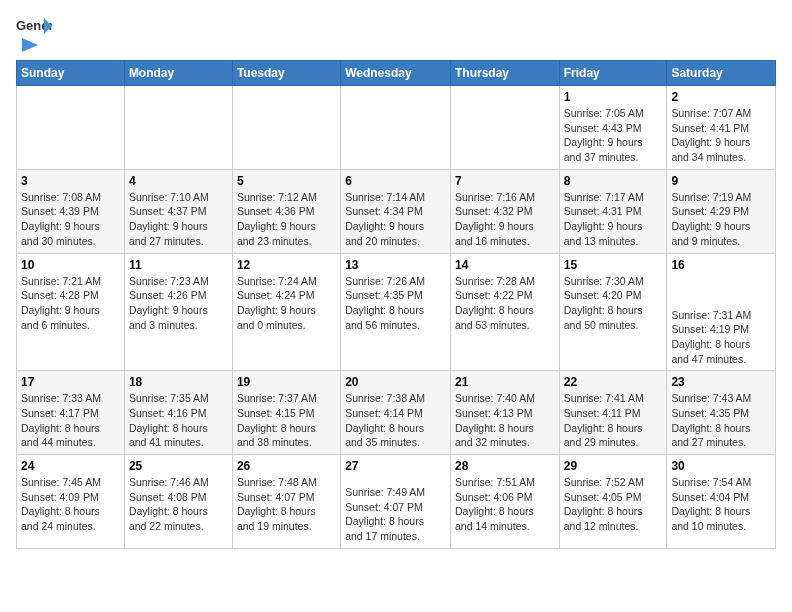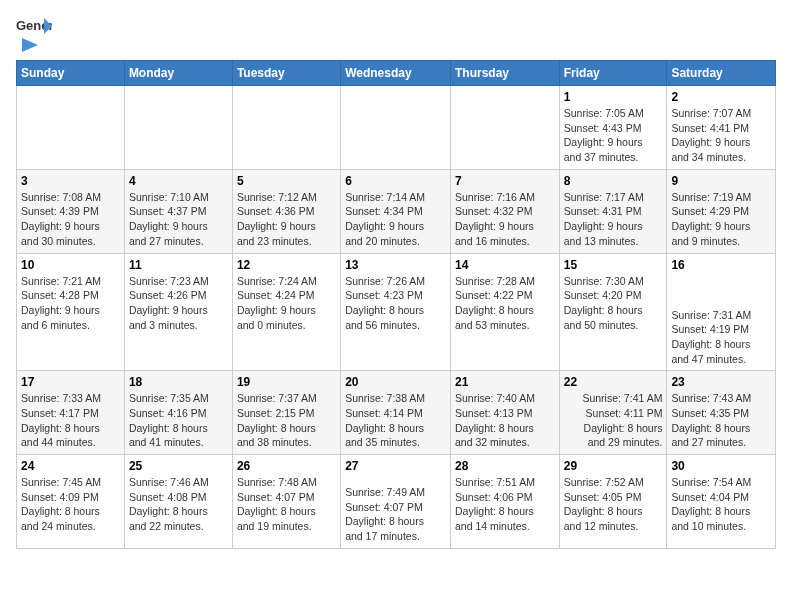--- a/index.html
+++ b/index.html
@@ -204,21 +204,21 @@
         <td>
           <span class="day-number">12</span>
           <div class="day-info" style="white-space: pre-line;">Sunrise: 7:24 AM
 Sunset: 4:24 PM
 Daylight: 9 hours
 and 0 minutes.</div>
         </td>
         <td>
           <span class="day-number">13</span>
           <div class="day-info" style="white-space: pre-line;">Sunrise: 7:26 AM
-Sunset: 4:23 PM
+Sunset: 4:35 PM
 Daylight: 8 hours
 and 56 minutes.</div>
         </td>
         <td>
           <span class="day-number">14</span>
           <div class="day-info" style="white-space: pre-line;">Sunrise: 7:28 AM
 Sunset: 4:22 PM
 Daylight: 8 hours
 and 53 minutes.</div>
         </td>
@@ -248,41 +248,41 @@
         <td>
           <span class="day-number">18</span>
           <div class="day-info" style="white-space: pre-line;">Sunrise: 7:35 AM
 Sunset: 4:16 PM
 Daylight: 8 hours
 and 41 minutes.</div>
         </td>
         <td>
           <span class="day-number">19</span>
           <div class="day-info" style="white-space: pre-line;">Sunrise: 7:37 AM
-Sunset: 2:15 PM
+Sunset: 4:15 PM
 Daylight: 8 hours
 and 38 minutes.</div>
         </td>
         <td>
           <span class="day-number">20</span>
           <div class="day-info" style="white-space: pre-line;">Sunrise: 7:38 AM
 Sunset: 4:14 PM
 Daylight: 8 hours
 and 35 minutes.</div>
         </td>
         <td>
           <span class="day-number">21</span>
           <div class="day-info" style="white-space: pre-line;">Sunrise: 7:40 AM
 Sunset: 4:13 PM
 Daylight: 8 hours
 and 32 minutes.</div>
         </td>
         <td>
           <span class="day-number">22</span>
-          <div class="day-info" style="white-space: pre-line; text-align: right;">Sunrise: 7:41 AM
+          <div class="day-info" style="white-space: pre-line;">Sunrise: 7:41 AM
 Sunset: 4:11 PM
 Daylight: 8 hours
 and 29 minutes.</div>
         </td>
         <td>
           <span class="day-number">23</span>
           <div class="day-info" style="white-space: pre-line;">Sunrise: 7:43 AM
 Sunset: 4:35 PM
 Daylight: 8 hours
 and 27 minutes.</div>

